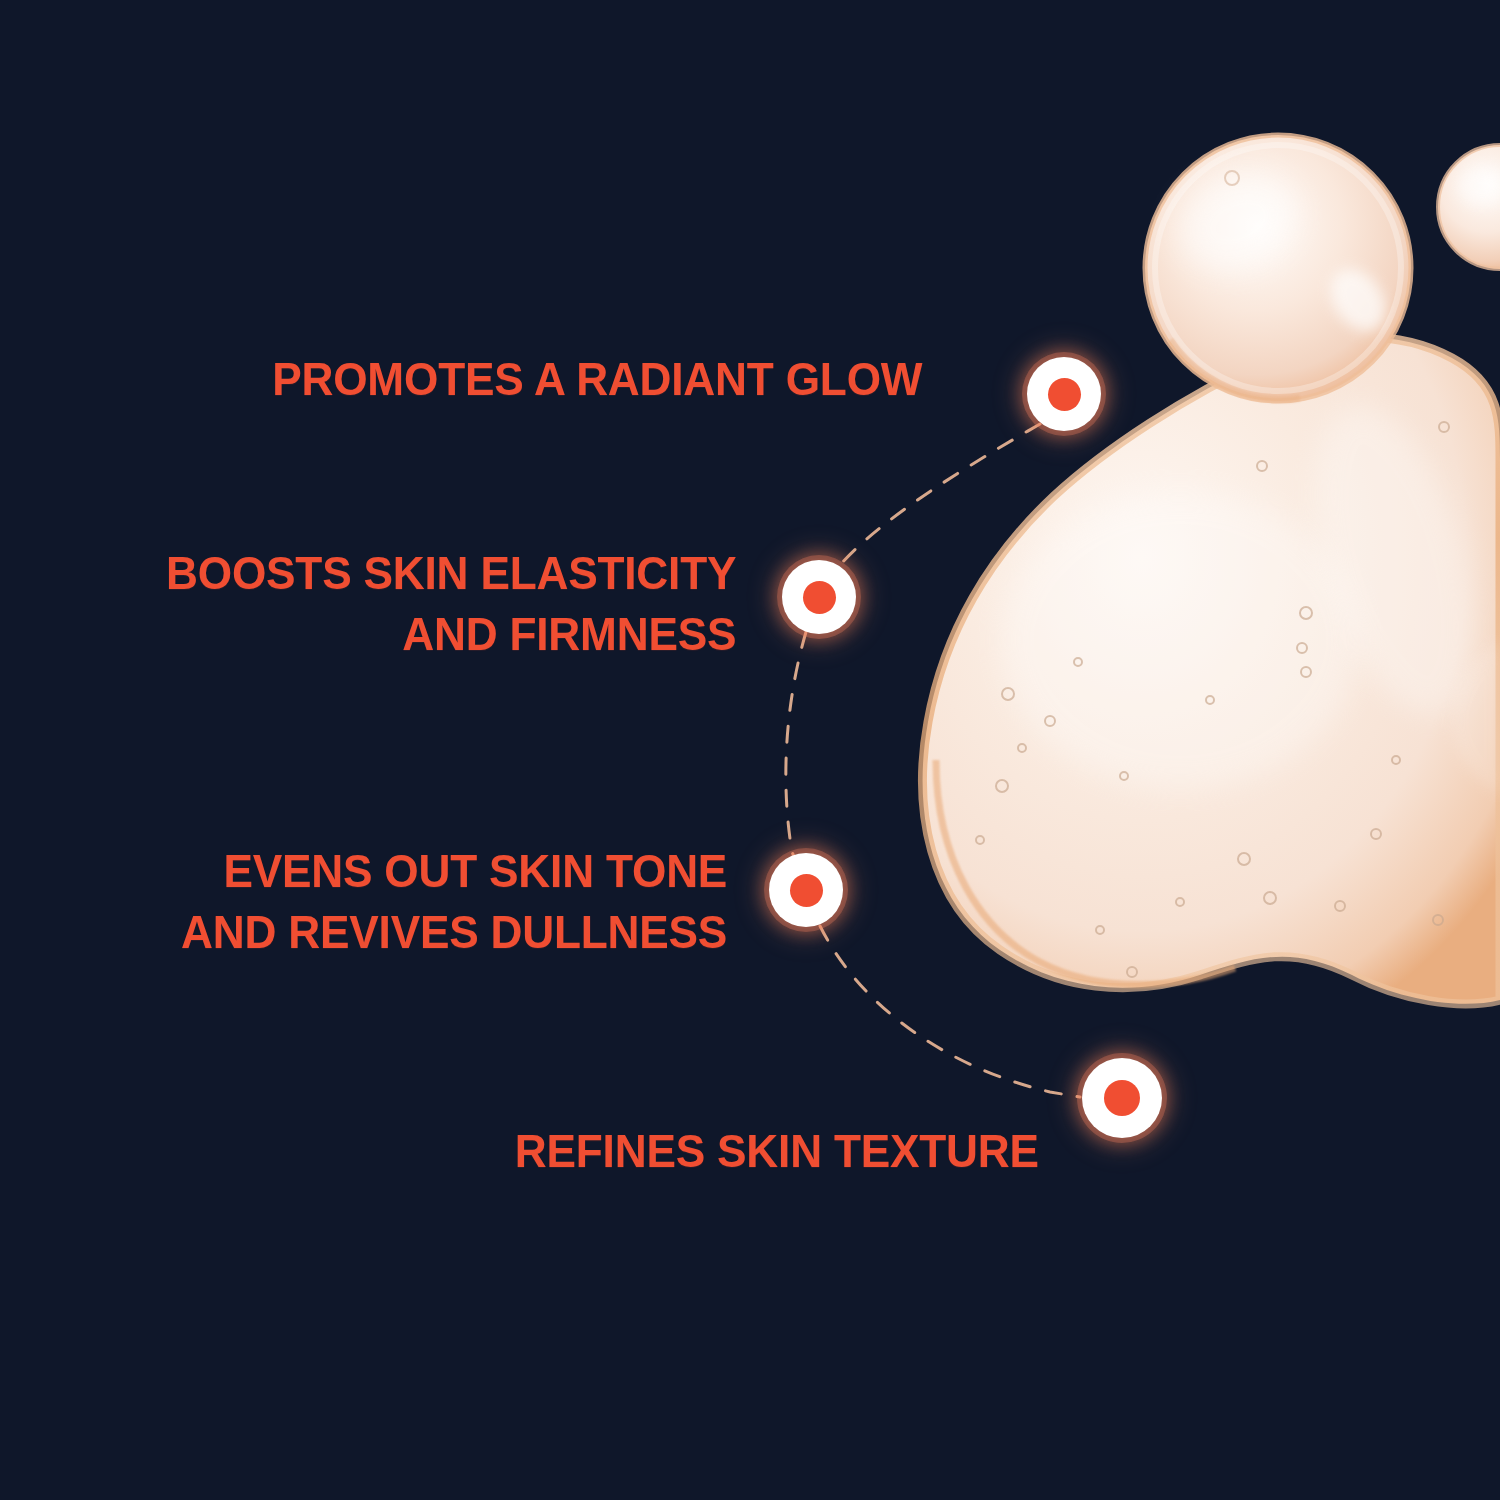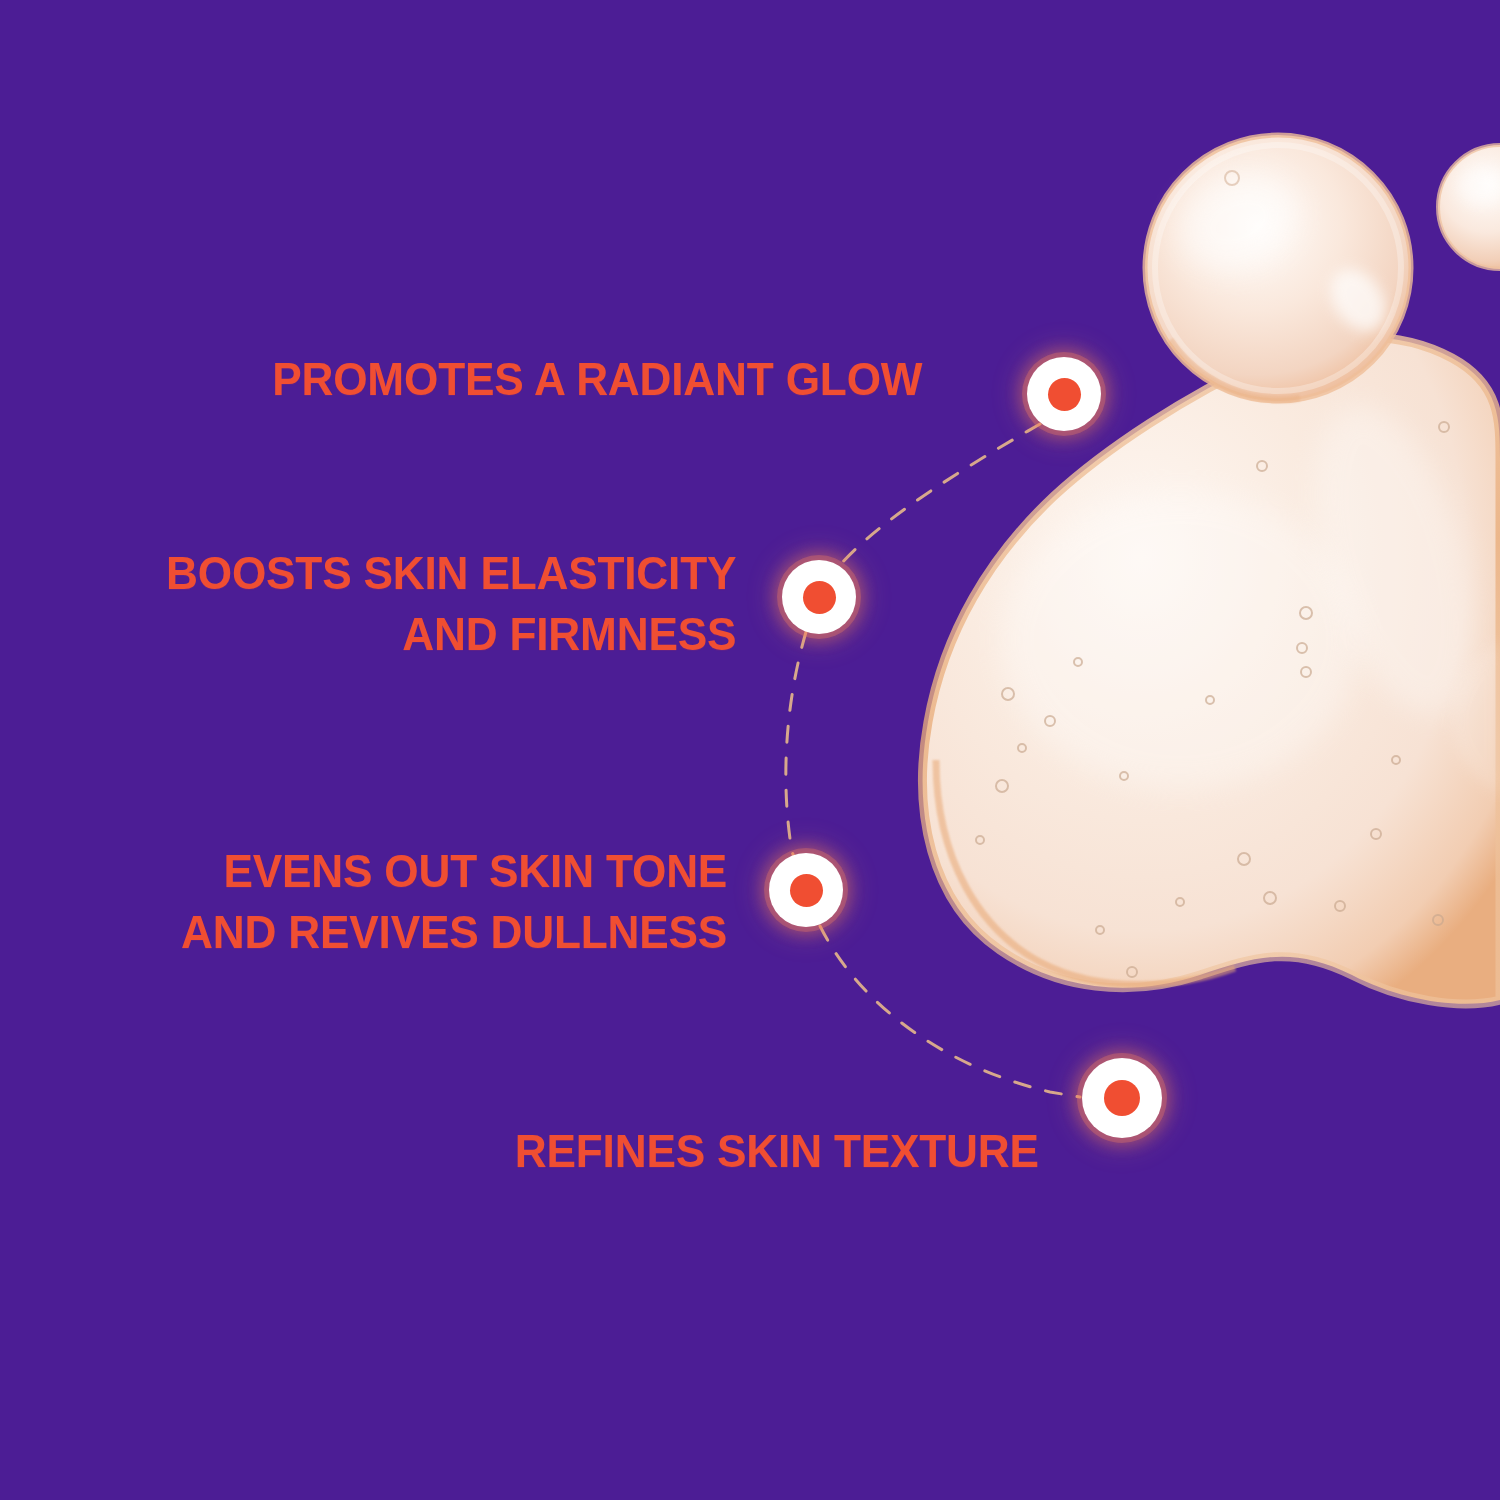--- a/index.html
+++ b/index.html
@@ -4,21 +4,21 @@
 <style>
   html, body {
     margin: 0;
     padding: 0;
     background: #ffffff;
   }
   #canvas {
     position: relative;
     width: 1500px;
     height: 1500px;
-    background: #4c1d95;
+    background: #0f172a;
     overflow: hidden;
     font-family: "Liberation Sans", sans-serif;
   }
 
   
   #serum-art {
     position: absolute;
     inset: 0;
     width: 1500px;
     height: 1500px;

